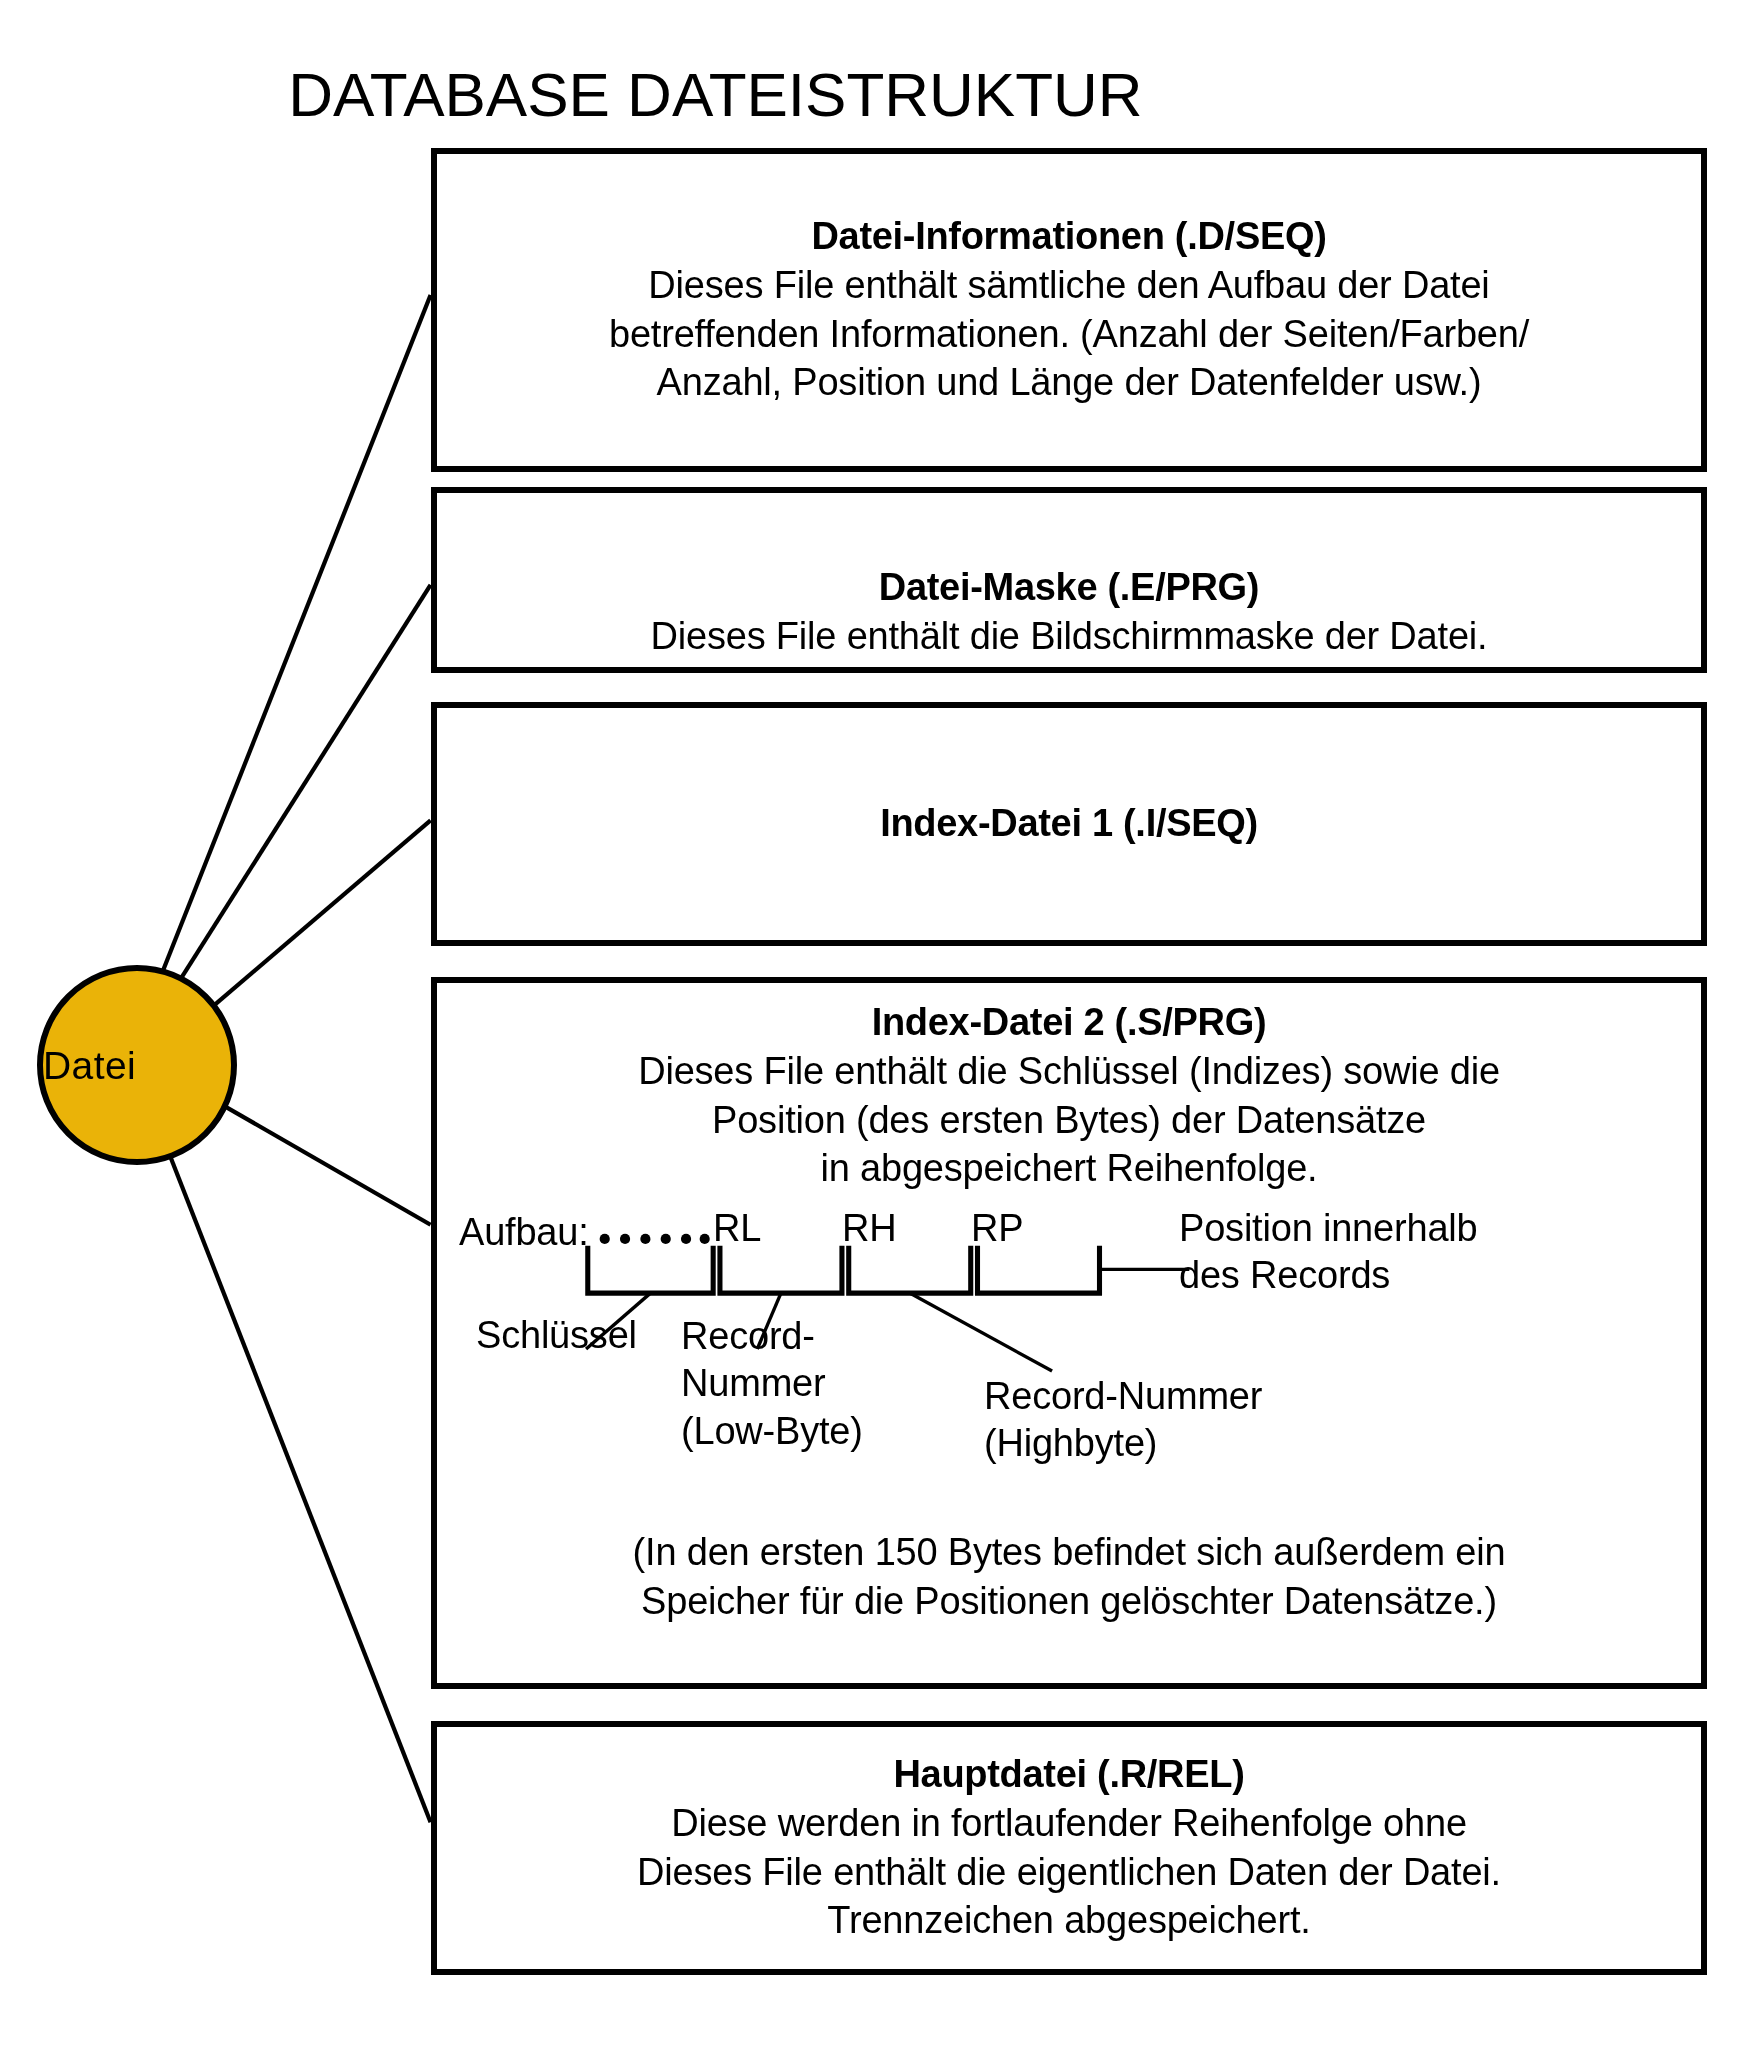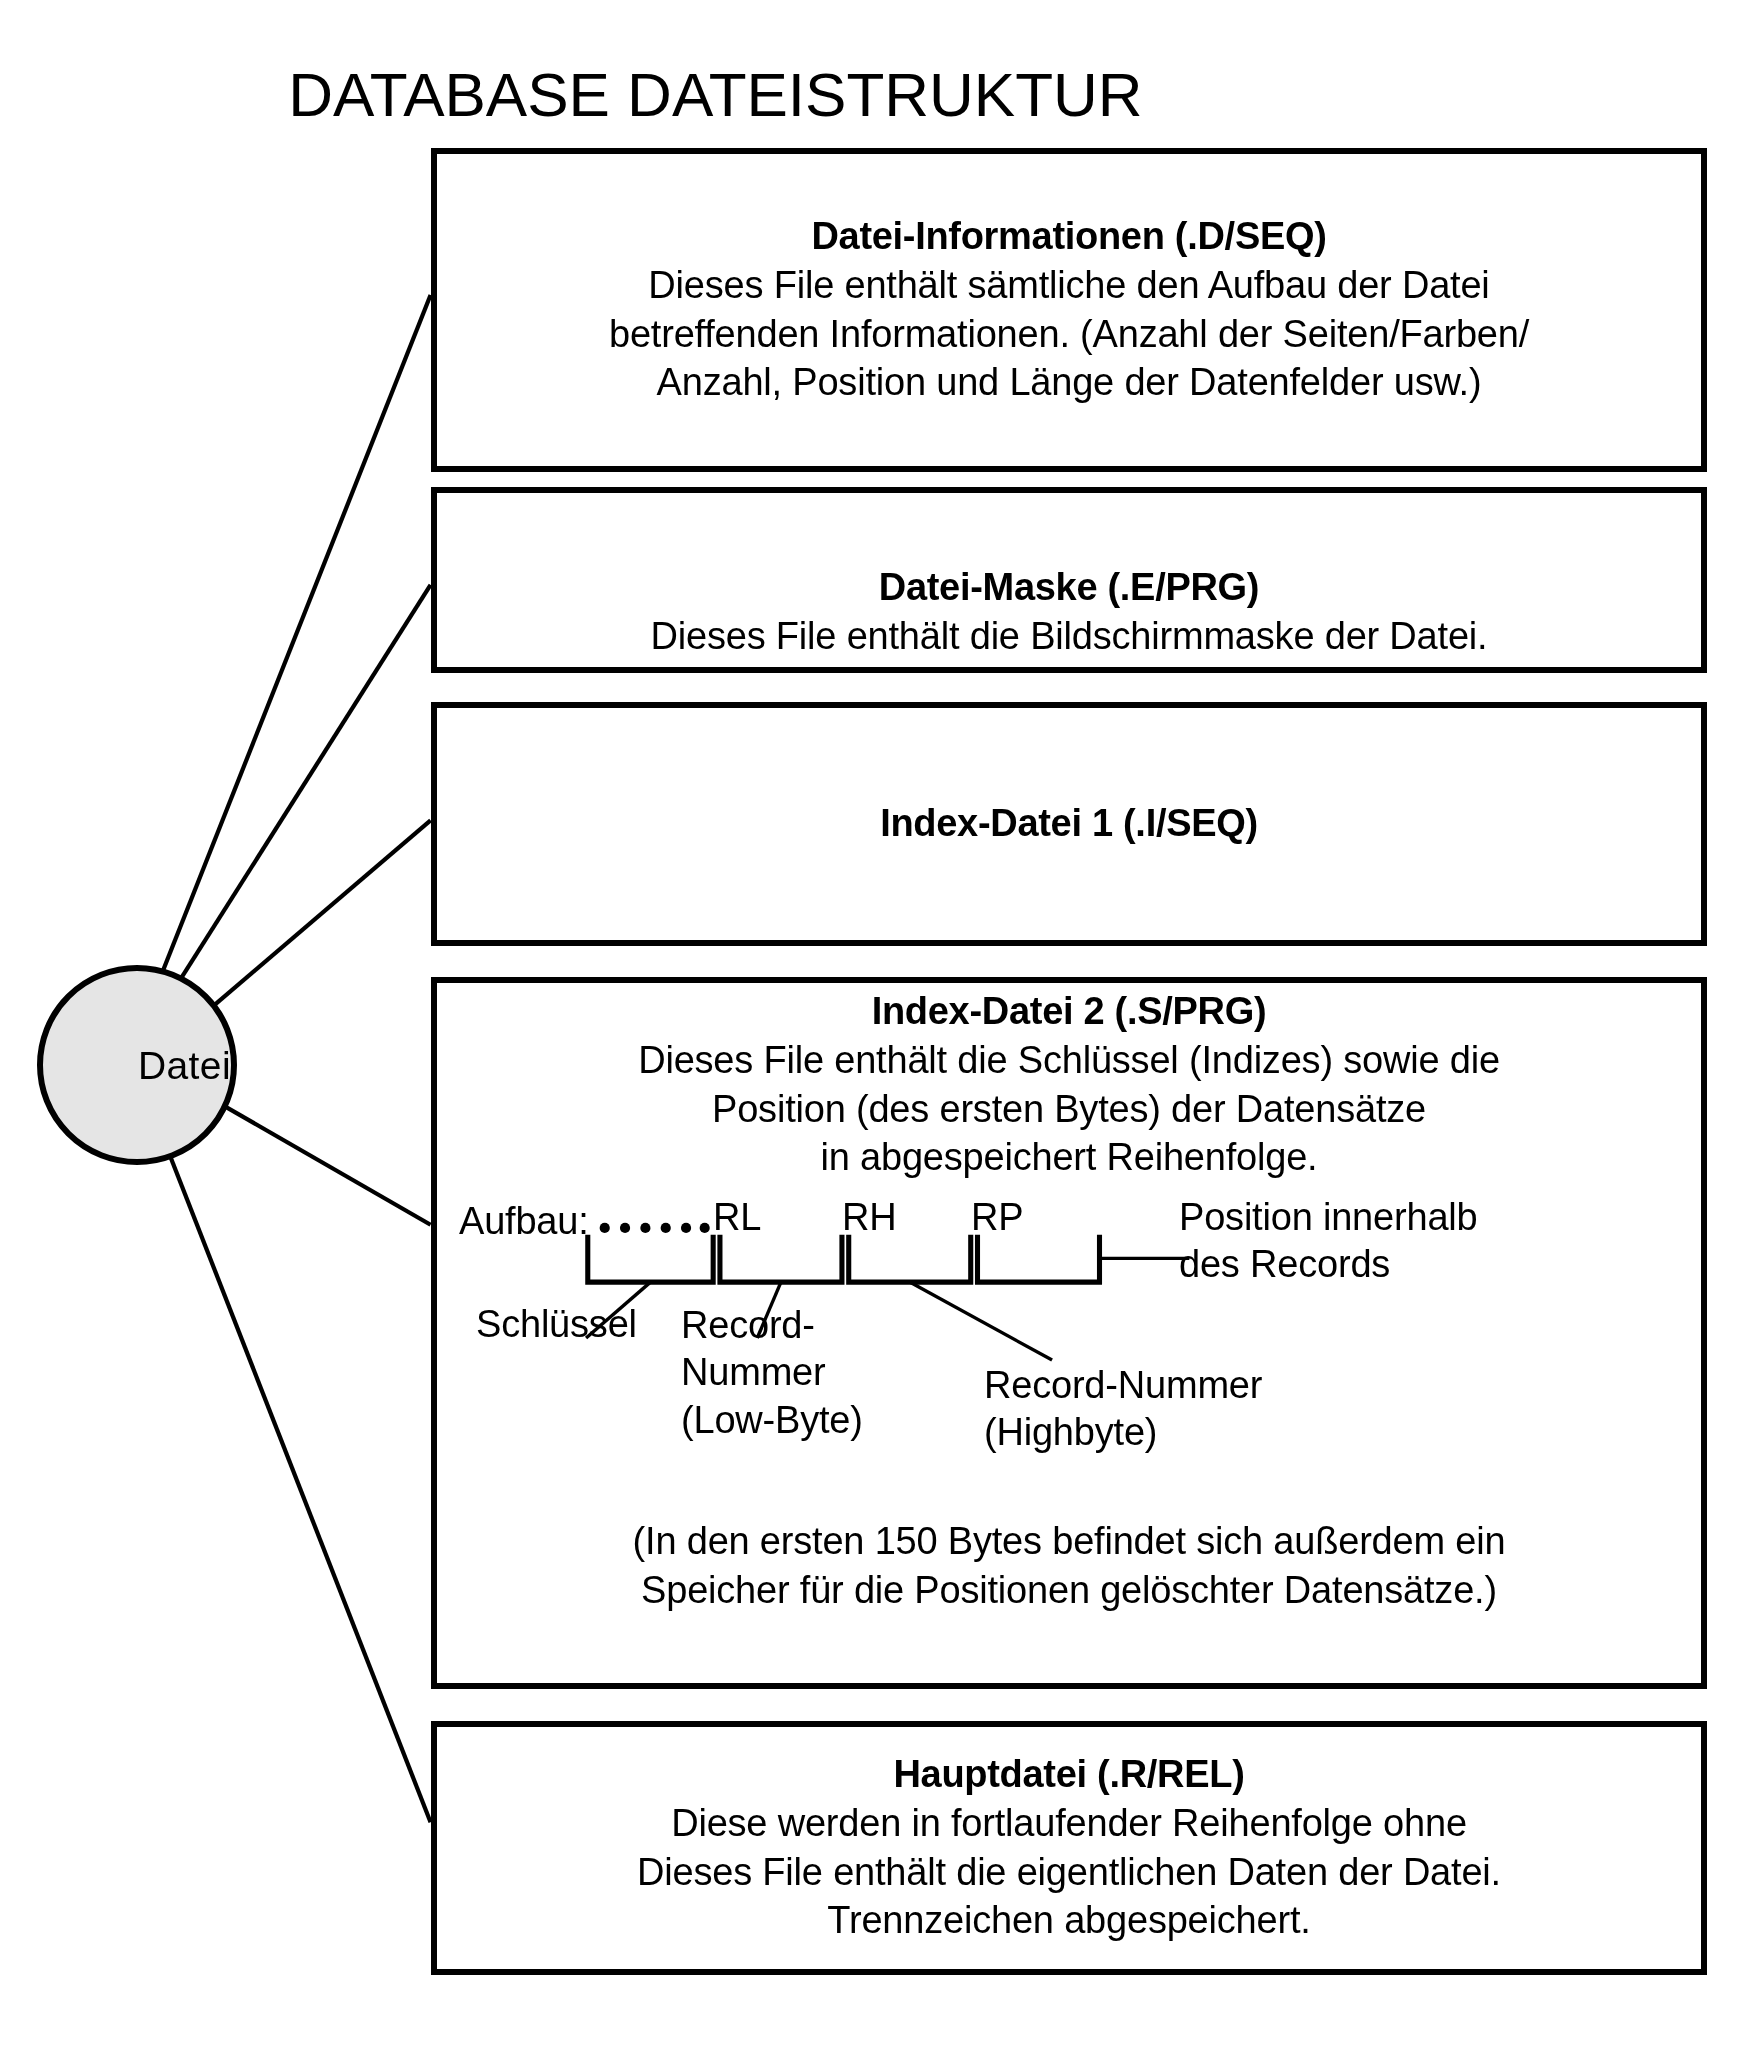--- a/index.html
+++ b/index.html
@@ -42,24 +42,24 @@
   
   #root-node {
     position: absolute;
     left: 37px;
     top: 965px;
     width: 200px;
     height: 200px;
     border: 6px solid #000;
     border-radius: 50%;
     box-sizing: border-box;
-    background: #e5e5e5;
+    background: #eab308;
     display: flex;
     align-items: center;
-    justify-content: flex-end;
+    justify-content: flex-start;
   }
   #root-node .root-label {
     font-size: 39px;
     line-height: 1;
     letter-spacing: 0.4px;
   }
   
   .struct-box {
     position: absolute;
     left: 431px;
@@ -86,21 +86,21 @@
     line-height: 1.28;
     text-align: center;
     letter-spacing: -0.2px;
   }
   .box-body .ln { display: block; white-space: nowrap; }
 
   
   #box-datei-informationen { top: 148px;  height: 324px; }
   #box-datei-maske         { top: 487px;  height: 186px; justify-content: flex-end; }
   #box-index-datei-1       { top: 702px;  height: 244px; }
-  #box-index-datei-2       { top: 977px; height: 712px; justify-content: flex-start; padding-top: 5px; }
+  #box-index-datei-2       { top: 977px; height: 712px; justify-content: flex-start; padding-top: 16px; }
   #box-hauptdatei          { top: 1721px; height: 254px; }
 
   
   #aufbau-figure {
     position: relative;
     width: 1220px;
     height: 305px;
     margin-top: 12px;
     align-self: center;
   }

